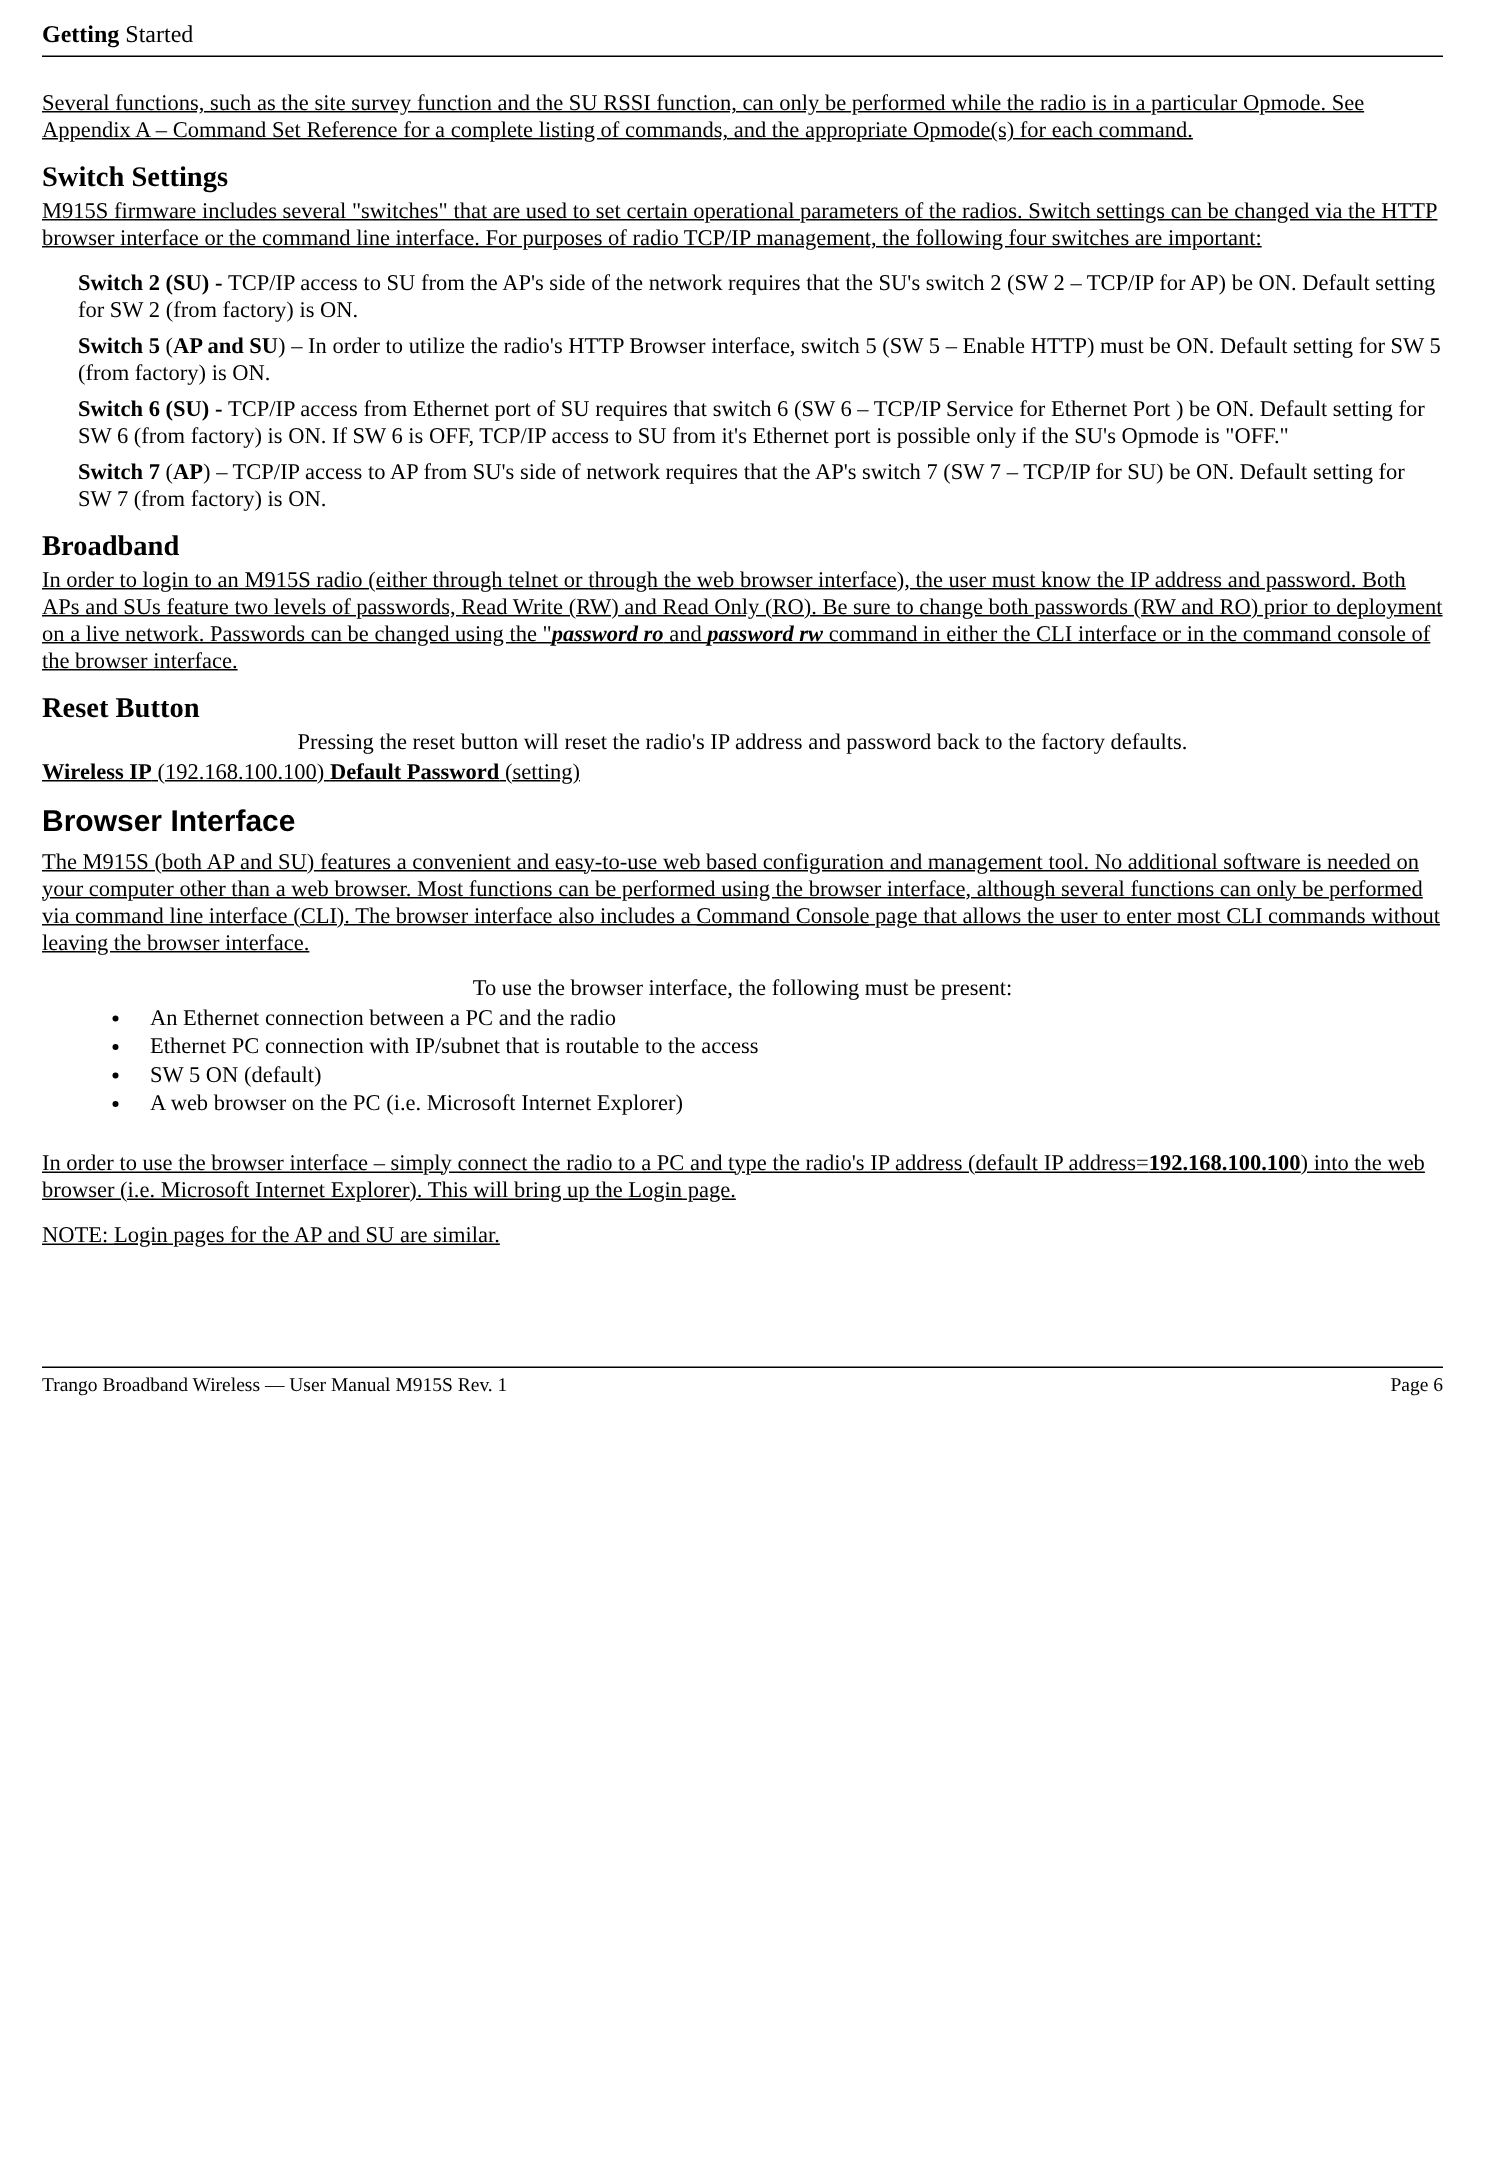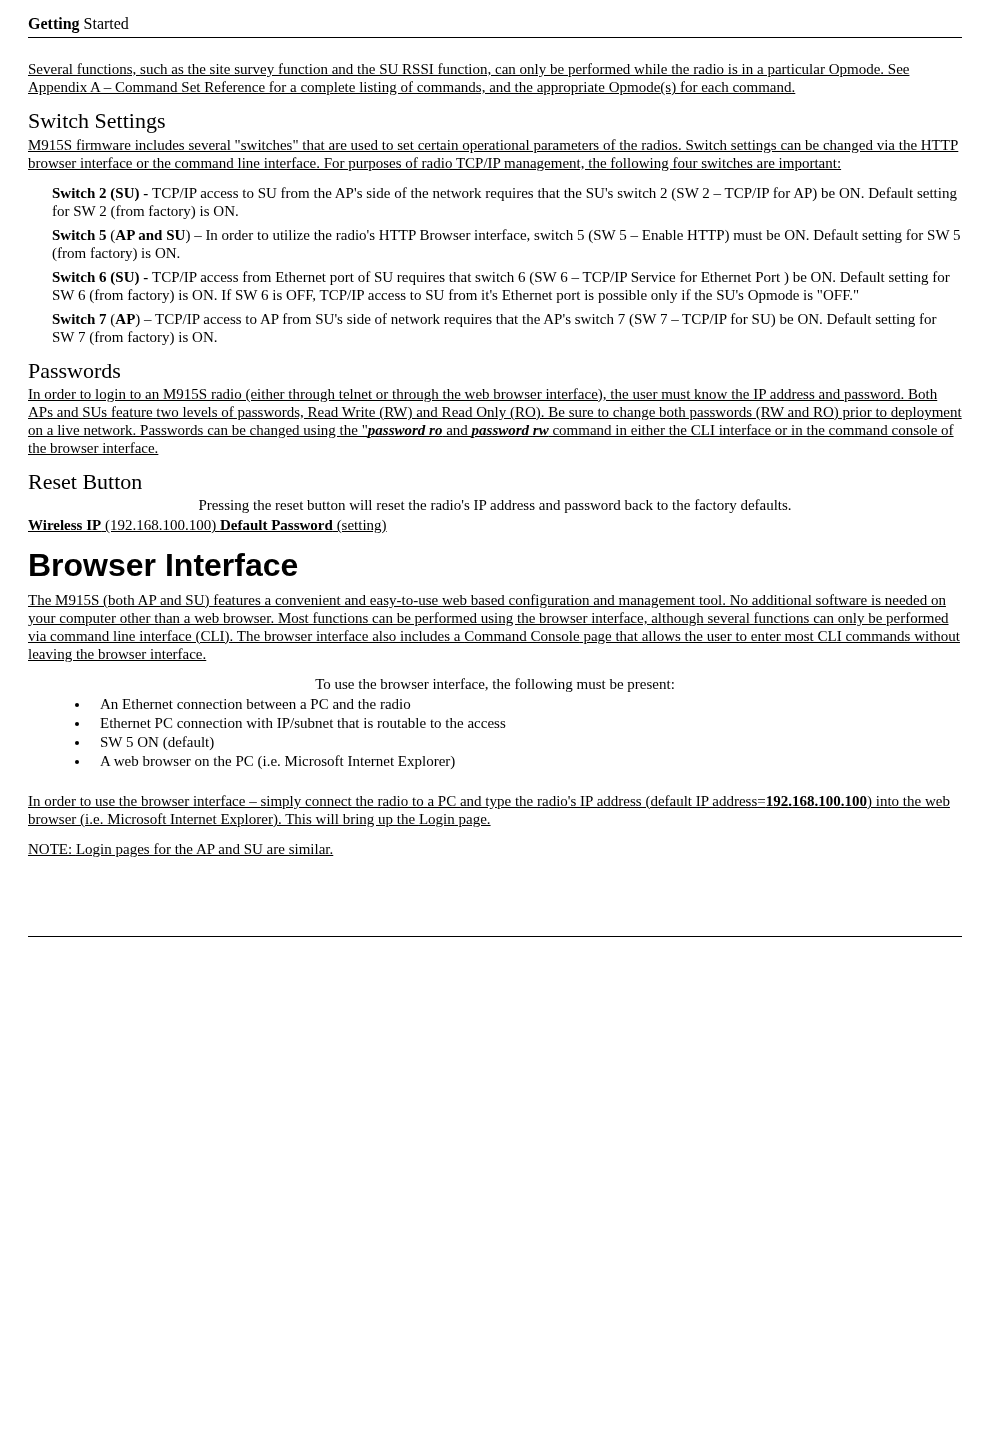--- a/index.html
+++ b/index.html
@@ -18,27 +18,27 @@
       font-size: 16px;
     }
     .header-rule {
       border: none;
       border-top: 1px solid #000;
       margin: 4px 0 22px 0;
     }
     p { margin: 0 0 12px 0; text-decoration: underline; }
     .tight { margin-bottom: 2px; text-align: center; }
     .section-heading-bold {
-      font-weight: normal;
-      font-size: 22px;
+      font-weight: bold;
+      font-size: 19px;
       margin: 4px 0 1px 0;
     }
     .big-heading {
       font-family: Verdana, Geneva, sans-serif;
-      font-size: 32px;
+      font-size: 20px;
       font-weight: bold;
       margin: 12px 0 6px 0;
     }
     .switch-block {
       margin-left: 24px;
       margin-bottom: 6px;
     }
     .bullets {
       margin: 2px 0 22px 0;
       padding-left: 62px;
@@ -85,21 +85,21 @@
 <div class="switch-block">
   <span class="b">Switch 5 </span><span>(<span class="b">AP and SU</span>)</span><span> – In order to utilize the radio's HTTP Browser interface, switch 5 (SW 5 – Enable HTTP) must be ON.  Default setting for SW 5 (from factory) is ON.</span>
 </div>
 <div class="switch-block">
   <span class="b">Switch 6 (SU) - </span><span>TCP/IP access from Ethernet port of SU requires that switch 6 (SW 6 – TCP/IP Service for Ethernet Port ) be ON.  Default setting for SW 6 (from factory) is ON.  If SW 6 is OFF, TCP/IP access to SU from it's Ethernet port is possible only if the SU's Opmode is "OFF."</span>
 </div>
 <div class="switch-block" style="margin-bottom:12px;">
   <span class="b">Switch 7 </span><span>(<span class="b">AP</span>)</span><span> – TCP/IP access to AP from SU's side of network requires that the AP's switch 7 (SW 7 – TCP/IP for SU) be ON.  Default setting for SW 7 (from factory) is ON.</span>
 </div>
 
-<div class="section-heading-bold">Passwords</div>
+<div class="section-heading-bold">Broadband</div>
 <p>
   <span>In order to login to an M915S radio (either through telnet or through the web browser interface), the user must know the IP address and password.  Both APs and SUs feature two levels of passwords, Read Write (RW) and Read Only (RO).  Be sure to change both passwords (RW and RO) prior to deployment on a live network.  Passwords can be changed using the "</span><span class="b i">password ro</span><span> and </span><span class="b i">password rw</span><span> command in either the CLI interface or in the command console of the browser interface.</span>
 </p>
 
 <div class="section-heading-bold">Reset Button</div>
 <div class="tight">Pressing the reset button will reset the radio's IP address and password back to the factory defaults.</div>
 <p>
   <span class="b">Wireless IP</span><span> (192.168.100.100) </span><span class="b">Default Password</span><span> (setting)</span>
 </p>
 
@@ -119,13 +119,17 @@
 <p>
   <span>In order to use the browser interface – simply connect the radio to a PC and type the radio's IP address (default IP address=</span><span class="b">192.168.100.100</span><span>) into the web browser (i.e. Microsoft Internet Explorer).  This will bring up the </span><span class="u">Login</span><span> page.</span>
 </p>
 
 <p>
   <span>NOTE:  </span><span class="u">Login</span><span> pages for the AP and SU are similar.</span>
 </p>
 
 <div class="footer">
   <hr class="footer-rule">
+  <div class="footer-row">
+    <span>Trango Broadband Wireless — User Manual M915S Rev. 1</span>
+    <span>Page 6</span>
+  </div>
 </div>
 
 </body></html>

